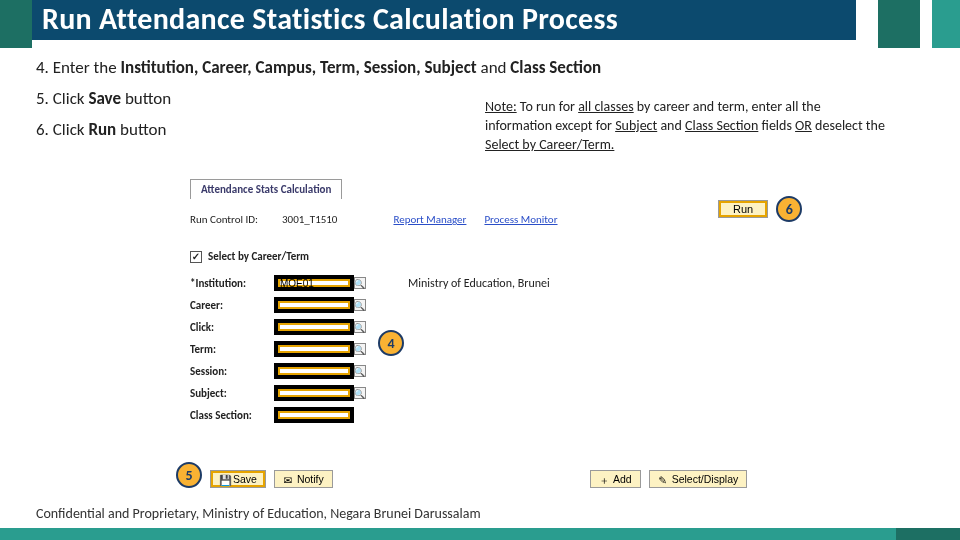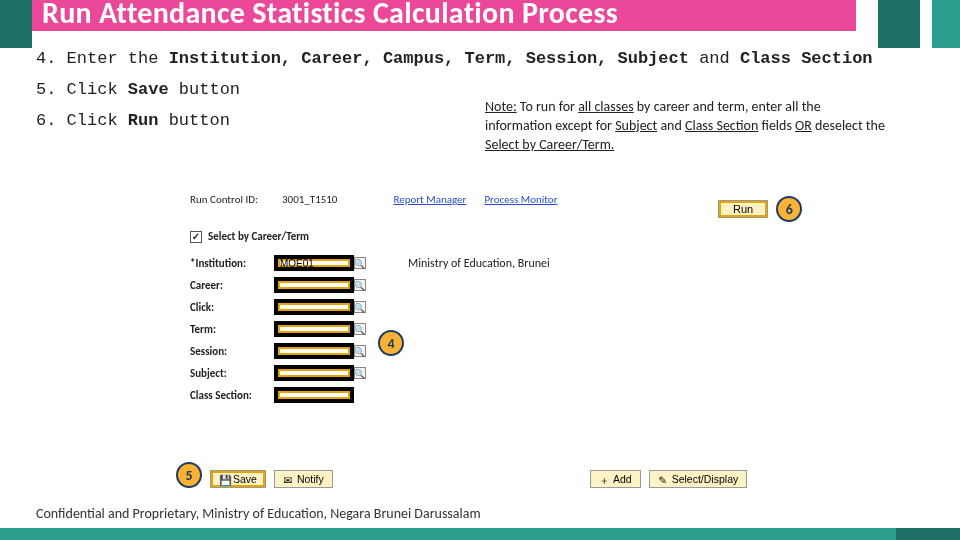--- a/index.html
+++ b/index.html
@@ -1,19 +1,19 @@
 <!DOCTYPE html>
 <html><head>
 <meta charset="utf-8">
 <style>
   * { box-sizing: border-box; margin: 0; padding: 0; }
   body { width: 960px; height: 540px; font-family: Calibri, Arial, sans-serif; background: #fff; position: relative; overflow: hidden; }
 
   
-  .header-bar { position: relative; height: 31px; background: #ec4899; display: flex; align-items: flex-end; }
+  .header-bar { position: relative; height: 40px; background: #0c4a6e; display: flex; align-items: flex-start; }
   .header-bar::before { content: ""; position: absolute; left: 0; top: 0; width: 32px; height: 48px; background: #1d6f63; }
   .header-title { color: #fff; font-size: 30px; font-weight: 600; margin-left: 42px; letter-spacing: 0.3px; }
   .header-right { position: absolute; right: 0; top: 0; display: flex; height: 48px; }
   .hr-block { height: 48px; }
   .hr-white { width: 22px; background: #fff; }
   .hr-dark { width: 42px; background: #1d6f63; }
   .hr-white2 { width: 12px; background: #fff; }
   .hr-teal { width: 28px; background: #2a9d8f; }
 
   
@@ -56,21 +56,21 @@
   .bottom-right { position: absolute; left: 590px; top: 470px; display: flex; gap: 8px; }
 
   
   .callout { position: absolute; width: 26px; height: 26px; border-radius: 50%; background: #f9b233; border: 2px solid #1d3b66; display: flex; align-items: center; justify-content: center; font-weight: 700; font-size: 14px; color: #1d3b66; }
 
   
   .footer-bar { position: absolute; left: 0; bottom: 0; width: 960px; height: 12px; background: #2a9d8f; }
   .footer-dark { position: absolute; right: 0; bottom: 0; width: 64px; height: 12px; background: #1d6f63; }
   .footer-text { position: absolute; left: 36px; bottom: 18px; font-size: 14px; color: #333; }
 
-  ol.steps { list-style: decimal; padding-left: 0; font-family: Liberation Mono, monospace; }
+  ol.steps { list-style: decimal; padding-left: 0; }
   ol.steps li { list-style-position: inside; padding-left: 2px; }
 </style>
 </head>
 <body>
 
 <div class="header-bar">
   <div class="header-title">Run Attendance Statistics Calculation Process</div>
   <div class="header-right">
     <div class="hr-block hr-white"></div>
     <div class="hr-block hr-dark"></div>
@@ -89,20 +89,21 @@
   <li>
     <span>Click </span><b>Run</b><span> button</span>
   </li>
 </ol>
 
 <div class="note">
   <span style="text-decoration: underline;">Note:</span><span> To run for </span><u>all classes</u><span> by career and term, enter all the information except for </span><u>Subject</u><span> and </span><u>Class Section</u><span> fields </span><u>OR</u><span> deselect the </span><u>Select by Career/Term.</u>
 </div>
 
 <div class="app-mock">
+  <div class="tab">Attendance Stats Calculation</div>
 
   <div class="runctrl-row">
     <span class="lbl">Run Control ID:</span>
     <span>3001_T1510</span>
     <span style="width:20px"></span>
     <span class="link">Report Manager</span>
     <span class="link">Process Monitor</span>
   </div>
 
   <div class="selectby">

